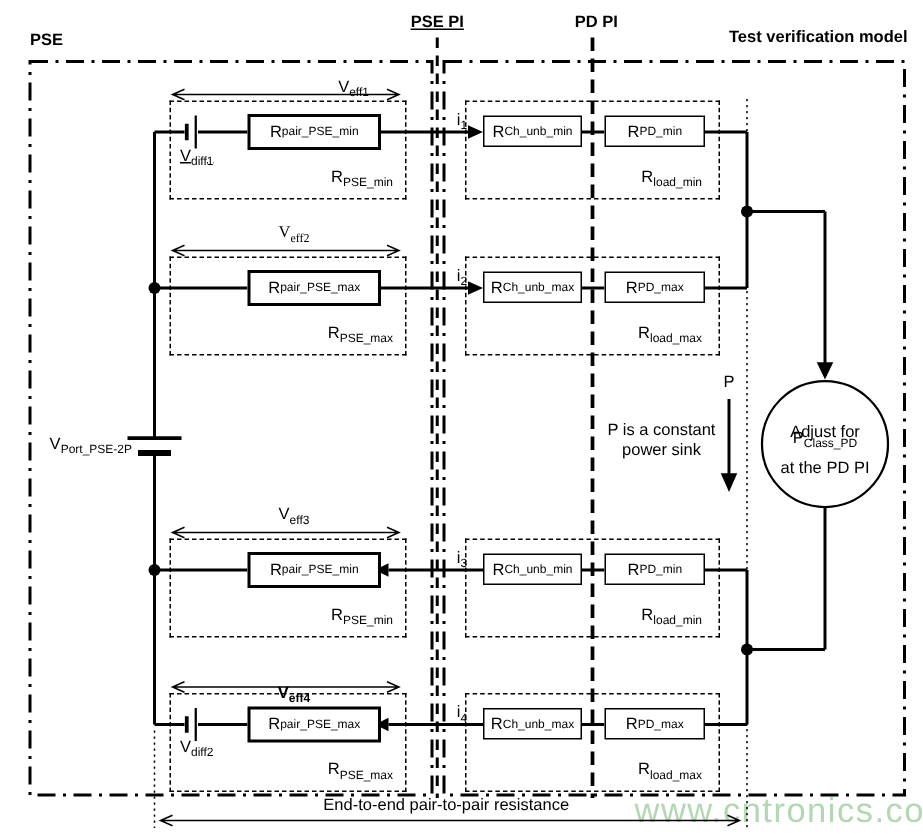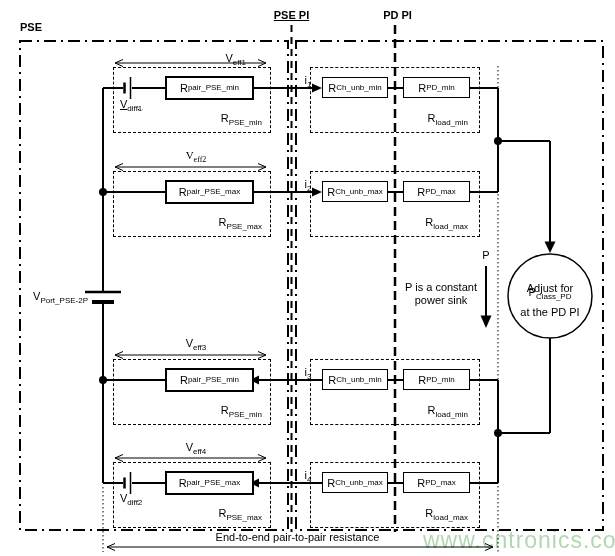--- a/index.html
+++ b/index.html
@@ -122,20 +122,21 @@
 
       <g stroke-width="1">
         <path d="M107,547 H493 M115,543.5 L107,547 L115,550.5 M485,543.5 L493,547 L485,550.5"></path>
       </g>
     </g>
   </svg>
 
   <div class="lbl bold" style="left:20px; top:21px;">PSE</div>
   <div class="lbl bold ctr" style="left:264px; top:9px; width:55px;text-decoration:underline;">PSE PI</div>
   <div class="lbl bold ctr" style="left:370px; top:9px; width:55px;">PD PI</div>
+  <div class="lbl bold rgt" style="left:455px; top:19px; width:150px;">Test verification model</div>
 
   <div class="lbl rgt" style="left:12px; top:290px; width:76px;"><span>V</span><sub class="s">Port_PSE-2P</sub></div>
 
   <div class="lbl ctr" style="left:146px; top:52px; width:100px;text-align:right;"><span>V</span><sub class="s">eff1</sub></div>
   <div class="lbl" style="left:120px; top:98px;text-decoration:underline;"><span>V</span><sub class="s">diff1</sub></div>
   <div class="rbox" style="left:165px; top:76px; width:85px; height:20px;">
       <span>R</span>
       <sub class="s">pair_PSE_min</sub>
     </div>
   <div class="lbl rgt" style="left:180px; top:112px; width:82px;"><span>R</span><sub class="s">PSE_min</sub></div>
@@ -177,21 +178,21 @@
   <div class="rbox" style="left:322px; top:369px; width:64px; height:19px; border-width:1.5px;">
       <span>R</span>
       <sub class="s">Ch_unb_min</sub>
     </div>
   <div class="rbox" style="left:403px; top:369px; width:65px; height:19px; border-width:1.5px;">
       <span>R</span>
       <sub class="s">PD_min</sub>
     </div>
   <div class="lbl rgt" style="left:386px; top:404px; width:82px;"><span>R</span><sub class="s">load_min</sub></div>
 
-  <div class="lbl ctr" style="left:146px; top:441px; width:100px;"><span>V</span><sub class="s">eff4</sub></div>
+  <div class="lbl ctr" style="left:146px; top:456px; width:100px;font-weight:bold;"><span>V</span><sub class="s">eff4</sub></div>
   <div class="lbl" style="left:120px; top:492px;"><span>V</span><sub class="s">diff2</sub></div>
   <div class="rbox" style="left:165px; top:471px; width:85px; height:20px;">
       <span>R</span>
       <sub class="s">pair_PSE_max</sub>
     </div>
   <div class="lbl rgt" style="left:180px; top:507px; width:82px;"><span>R</span><sub class="s">PSE_max</sub></div>
   <div class="lbl ctr" style="left:299px; top:469px; width:18px;"><span>i</span><sub class="s">4</sub></div>
   <div class="rbox" style="left:322px; top:472px; width:64px; height:19px; border-width:1.5px;">
       <span>R</span>
       <sub class="s">Ch_unb_max</sub>

